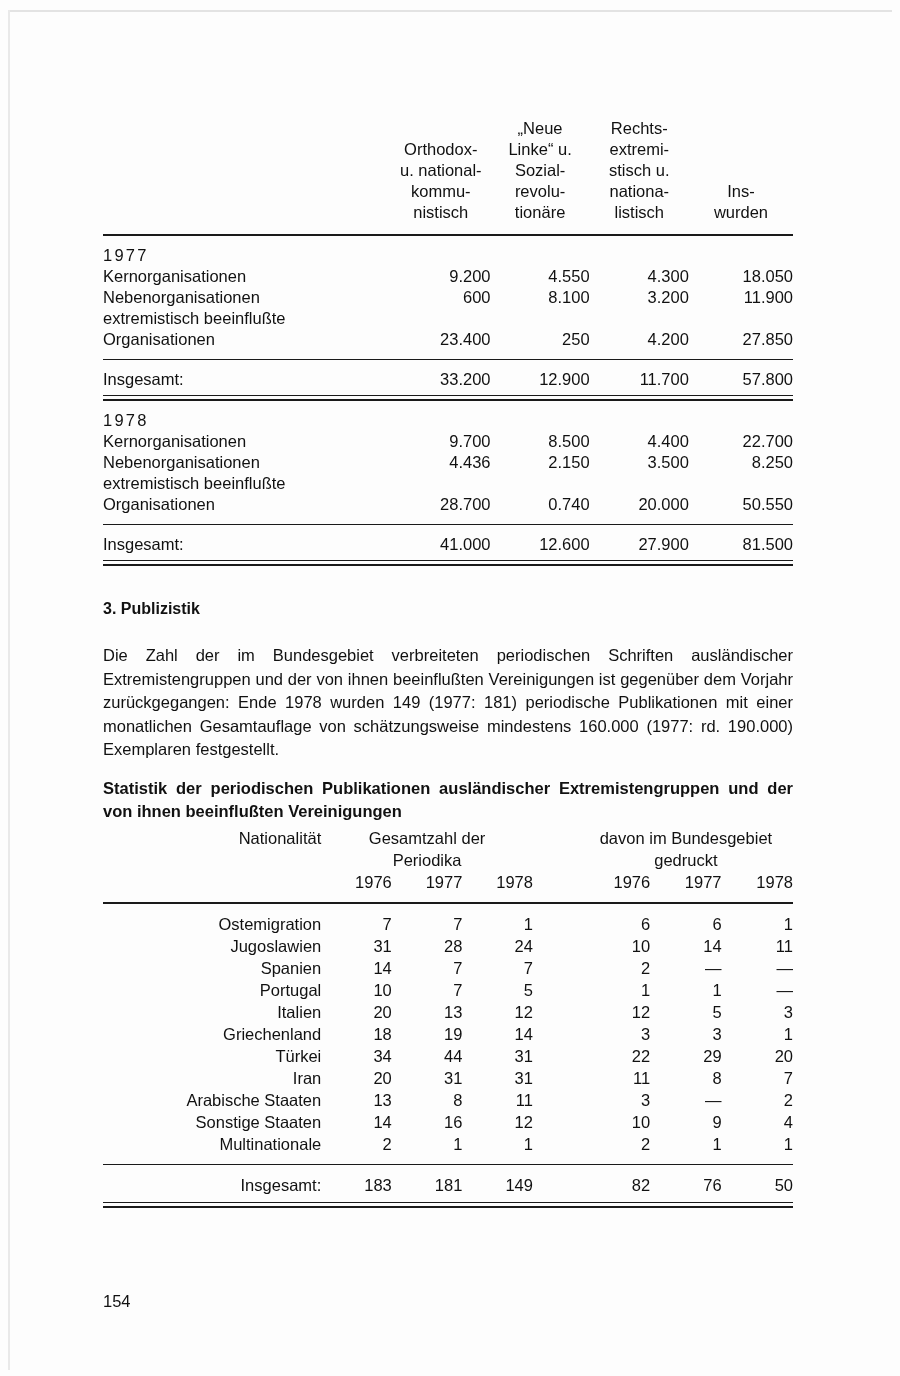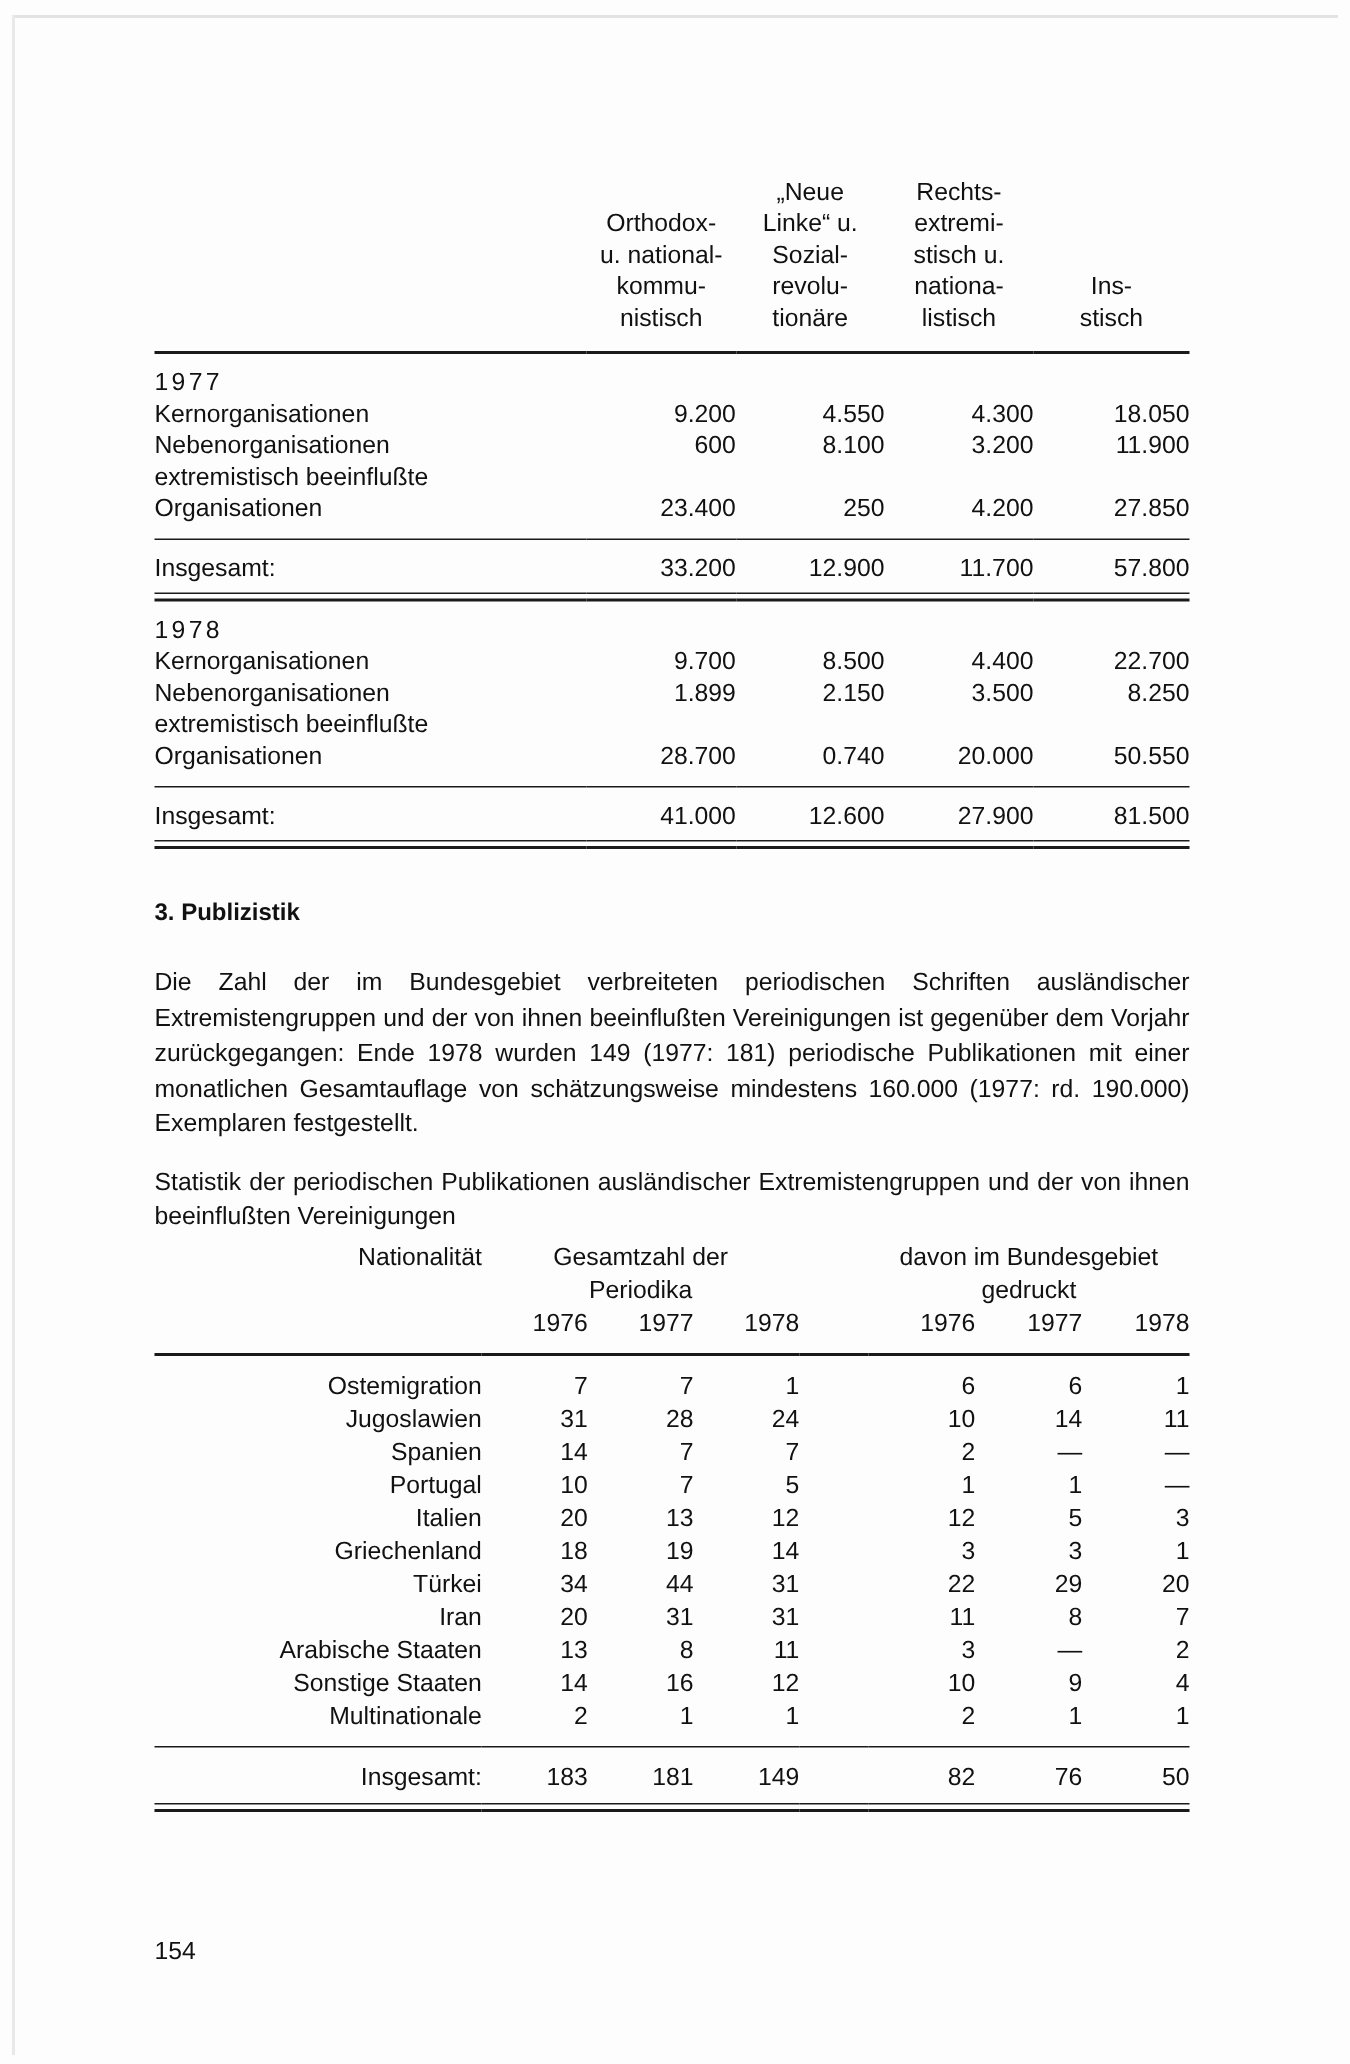--- a/index.html
+++ b/index.html
@@ -144,21 +144,21 @@
 Linke“ u.
 Sozial-
 revolu-
 tionäre</th>
           <th class="colhead">Rechts-
 extremi-
 stisch u.
 nationa-
 listisch</th>
           <th class="colhead">Ins-
-stisch</th>
+wurden</th>
         </tr>
       </thead>
       <tbody>
         <tr class="head-spacer">
             <td colspan="5"></td>
           </tr>
         <tr class="rule-top">
             <td colspan="5"></td>
           </tr>
         <tr class="pad-sm">
@@ -232,21 +232,21 @@
         </tr>
         <tr>
           <td class="lbl">Kernorganisationen</td>
           <td class="val">9.700</td>
           <td class="val">8.500</td>
           <td class="val">4.400</td>
           <td class="val">22.700</td>
         </tr>
         <tr>
           <td class="lbl">Nebenorganisationen</td>
-          <td class="val">1.899</td>
+          <td class="val">4.436</td>
           <td class="val">2.150</td>
           <td class="val">3.500</td>
           <td class="val">8.250</td>
         </tr>
         <tr>
           <td class="lbl">extremistisch beeinflußte</td>
           <td class="val"></td>
           <td class="val"></td>
           <td class="val"></td>
           <td class="val"></td>
@@ -281,21 +281,21 @@
             <td colspan="5"></td>
           </tr>
         <tr class="rule-double">
             <td colspan="5"></td>
           </tr>
       </tbody>
     </table>
 
     <div class="sec-heading">3. Publizistik</div>
     <p class="para">Die Zahl der im Bundesgebiet verbreiteten periodischen Schriften ausländischer Extremistengruppen und der von ihnen beeinflußten Vereinigungen ist gegenüber dem Vorjahr zurückgegangen: Ende 1978 wurden 149 (1977: 181) periodische Publikationen mit einer monatlichen Gesamtauflage von schätzungsweise mindestens 160.000 (1977: rd. 190.000) Exemplaren festgestellt.</p>
-    <p class="para" style="margin-bottom:3px;">Statistik der periodischen Publikationen ausländischer Extremistengruppen und der von ihnen beeinflußten Vereinigungen</p>
+    <p class="para" style="margin-bottom:3px;font-weight:bold;">Statistik der periodischen Publikationen ausländischer Extremistengruppen und der von ihnen beeinflußten Vereinigungen</p>
 
     <table class="t2">
       <colgroup>
         <col class="n-lbl">
         <col class="n-c">
           <col class="n-c">
           <col class="n-c">
         <col class="n-gap">
         <col class="n-c">
           <col class="n-c">

